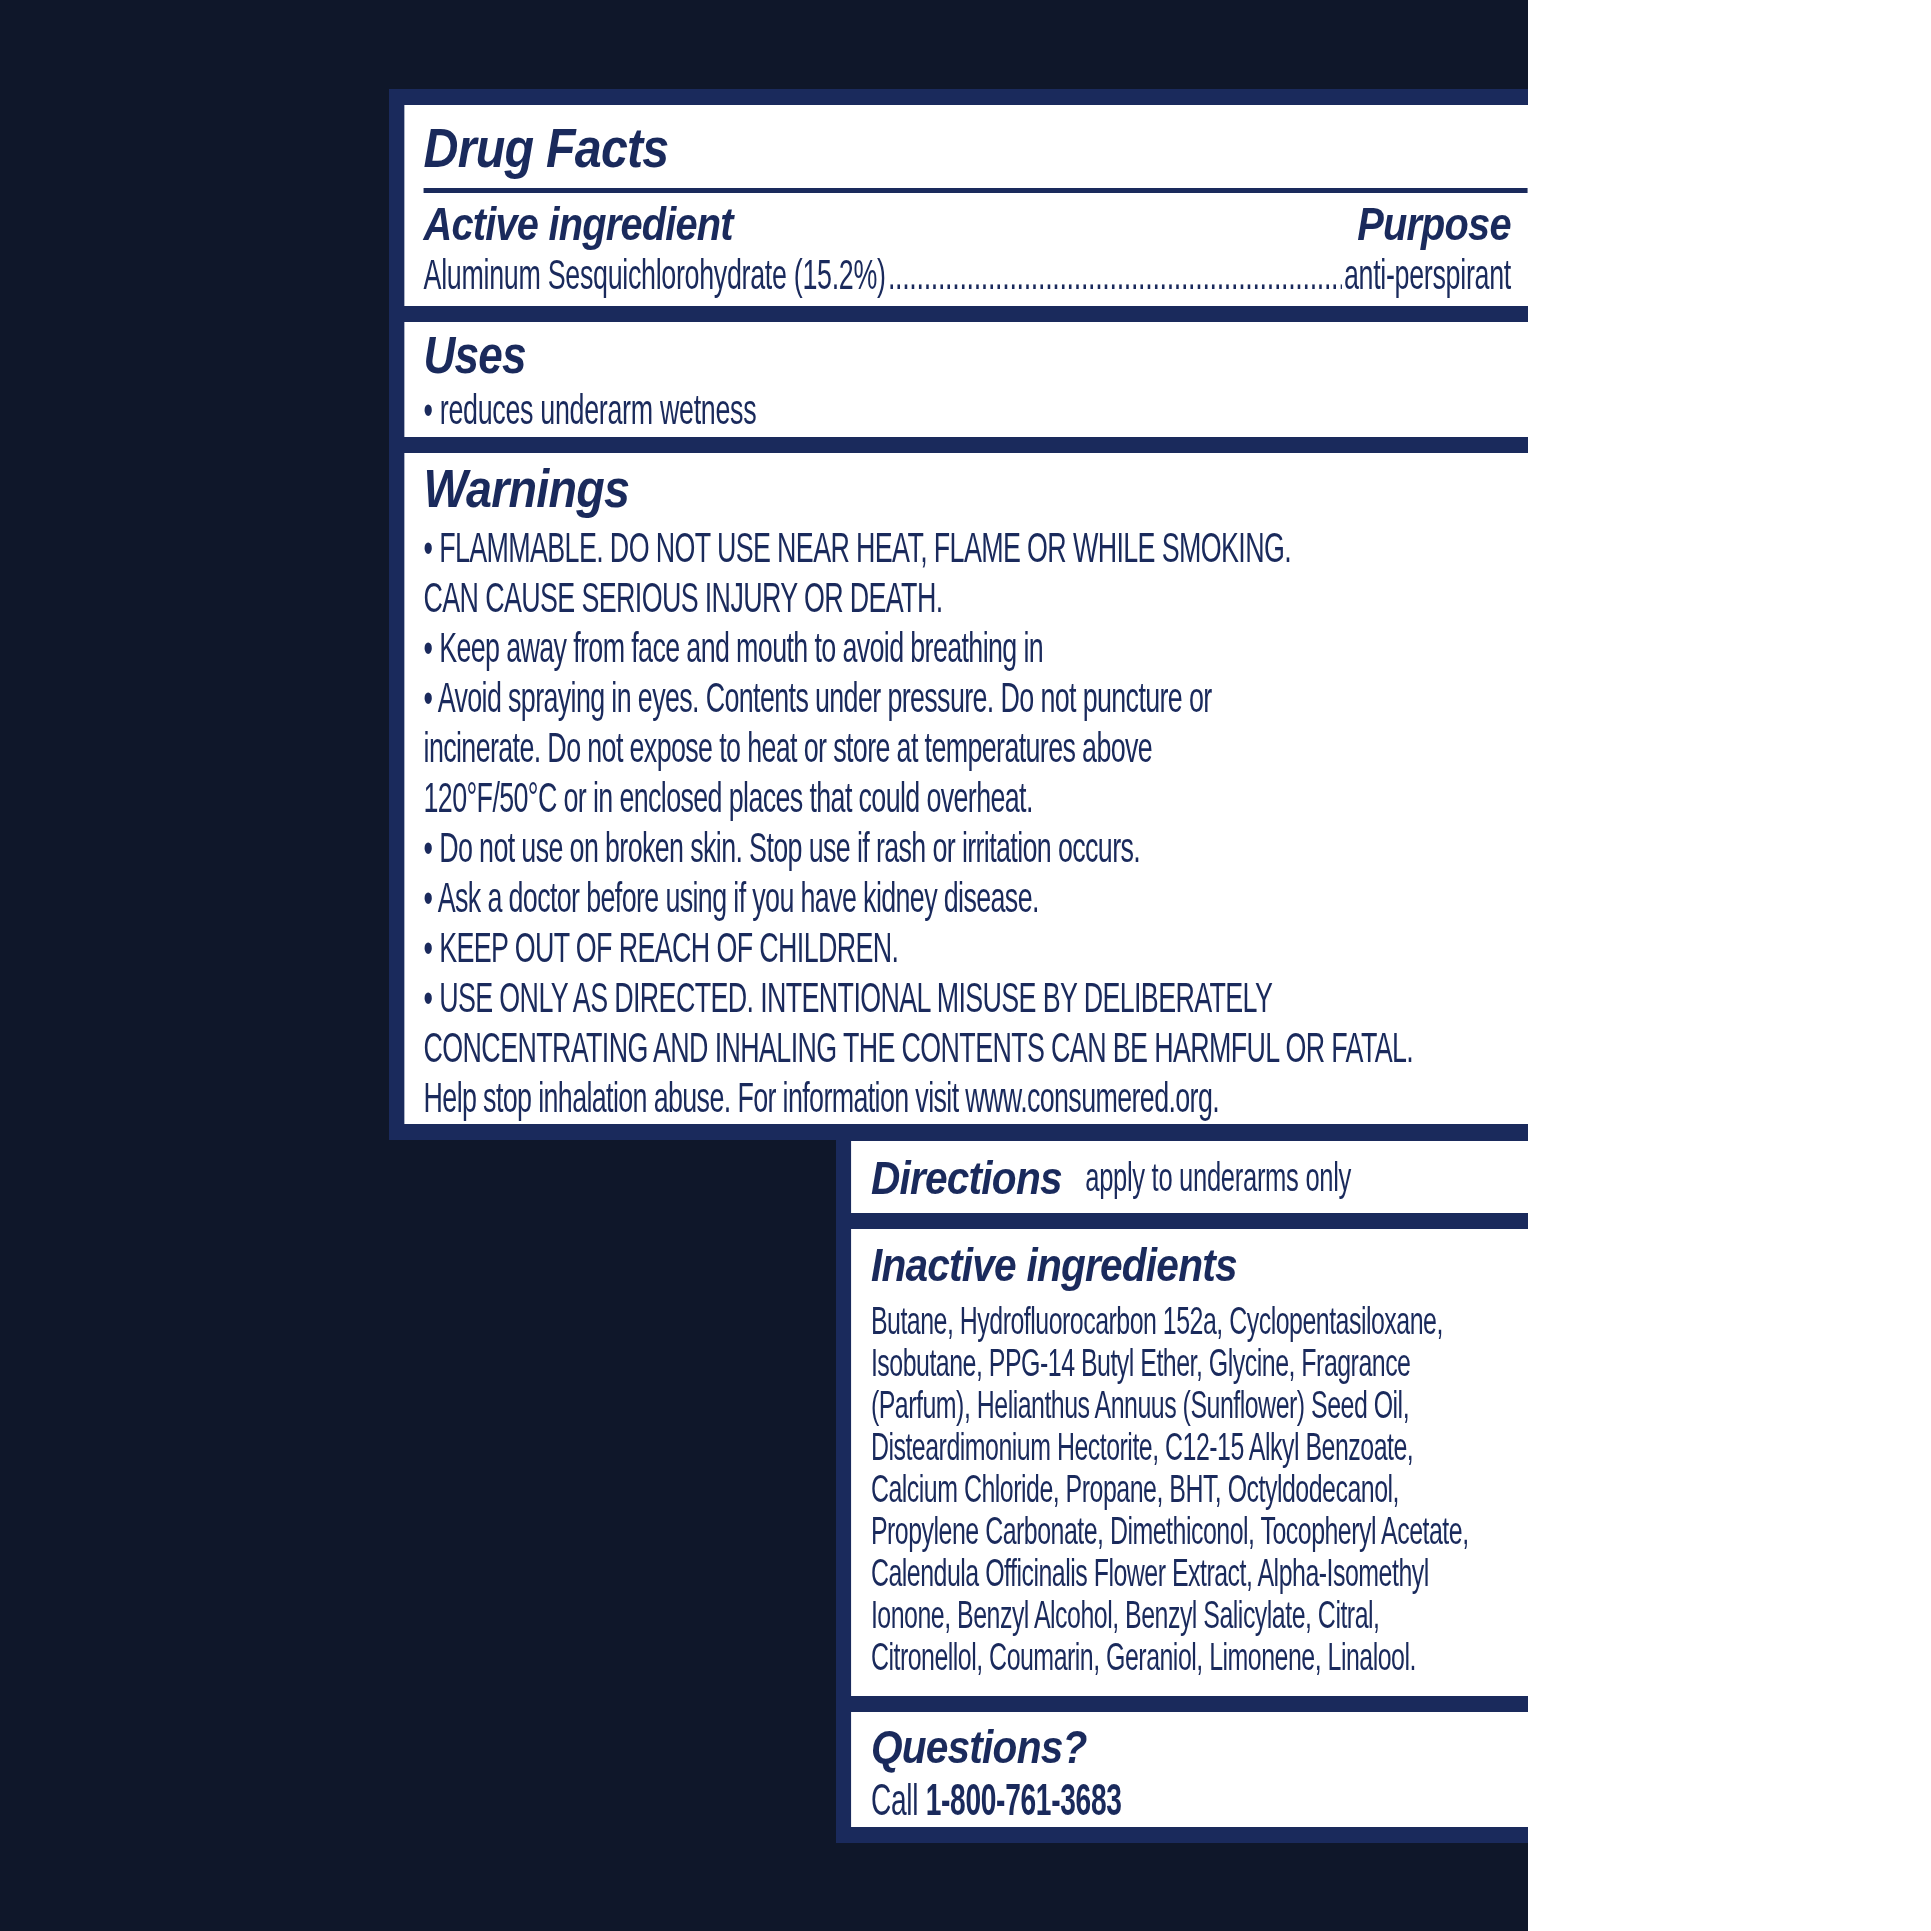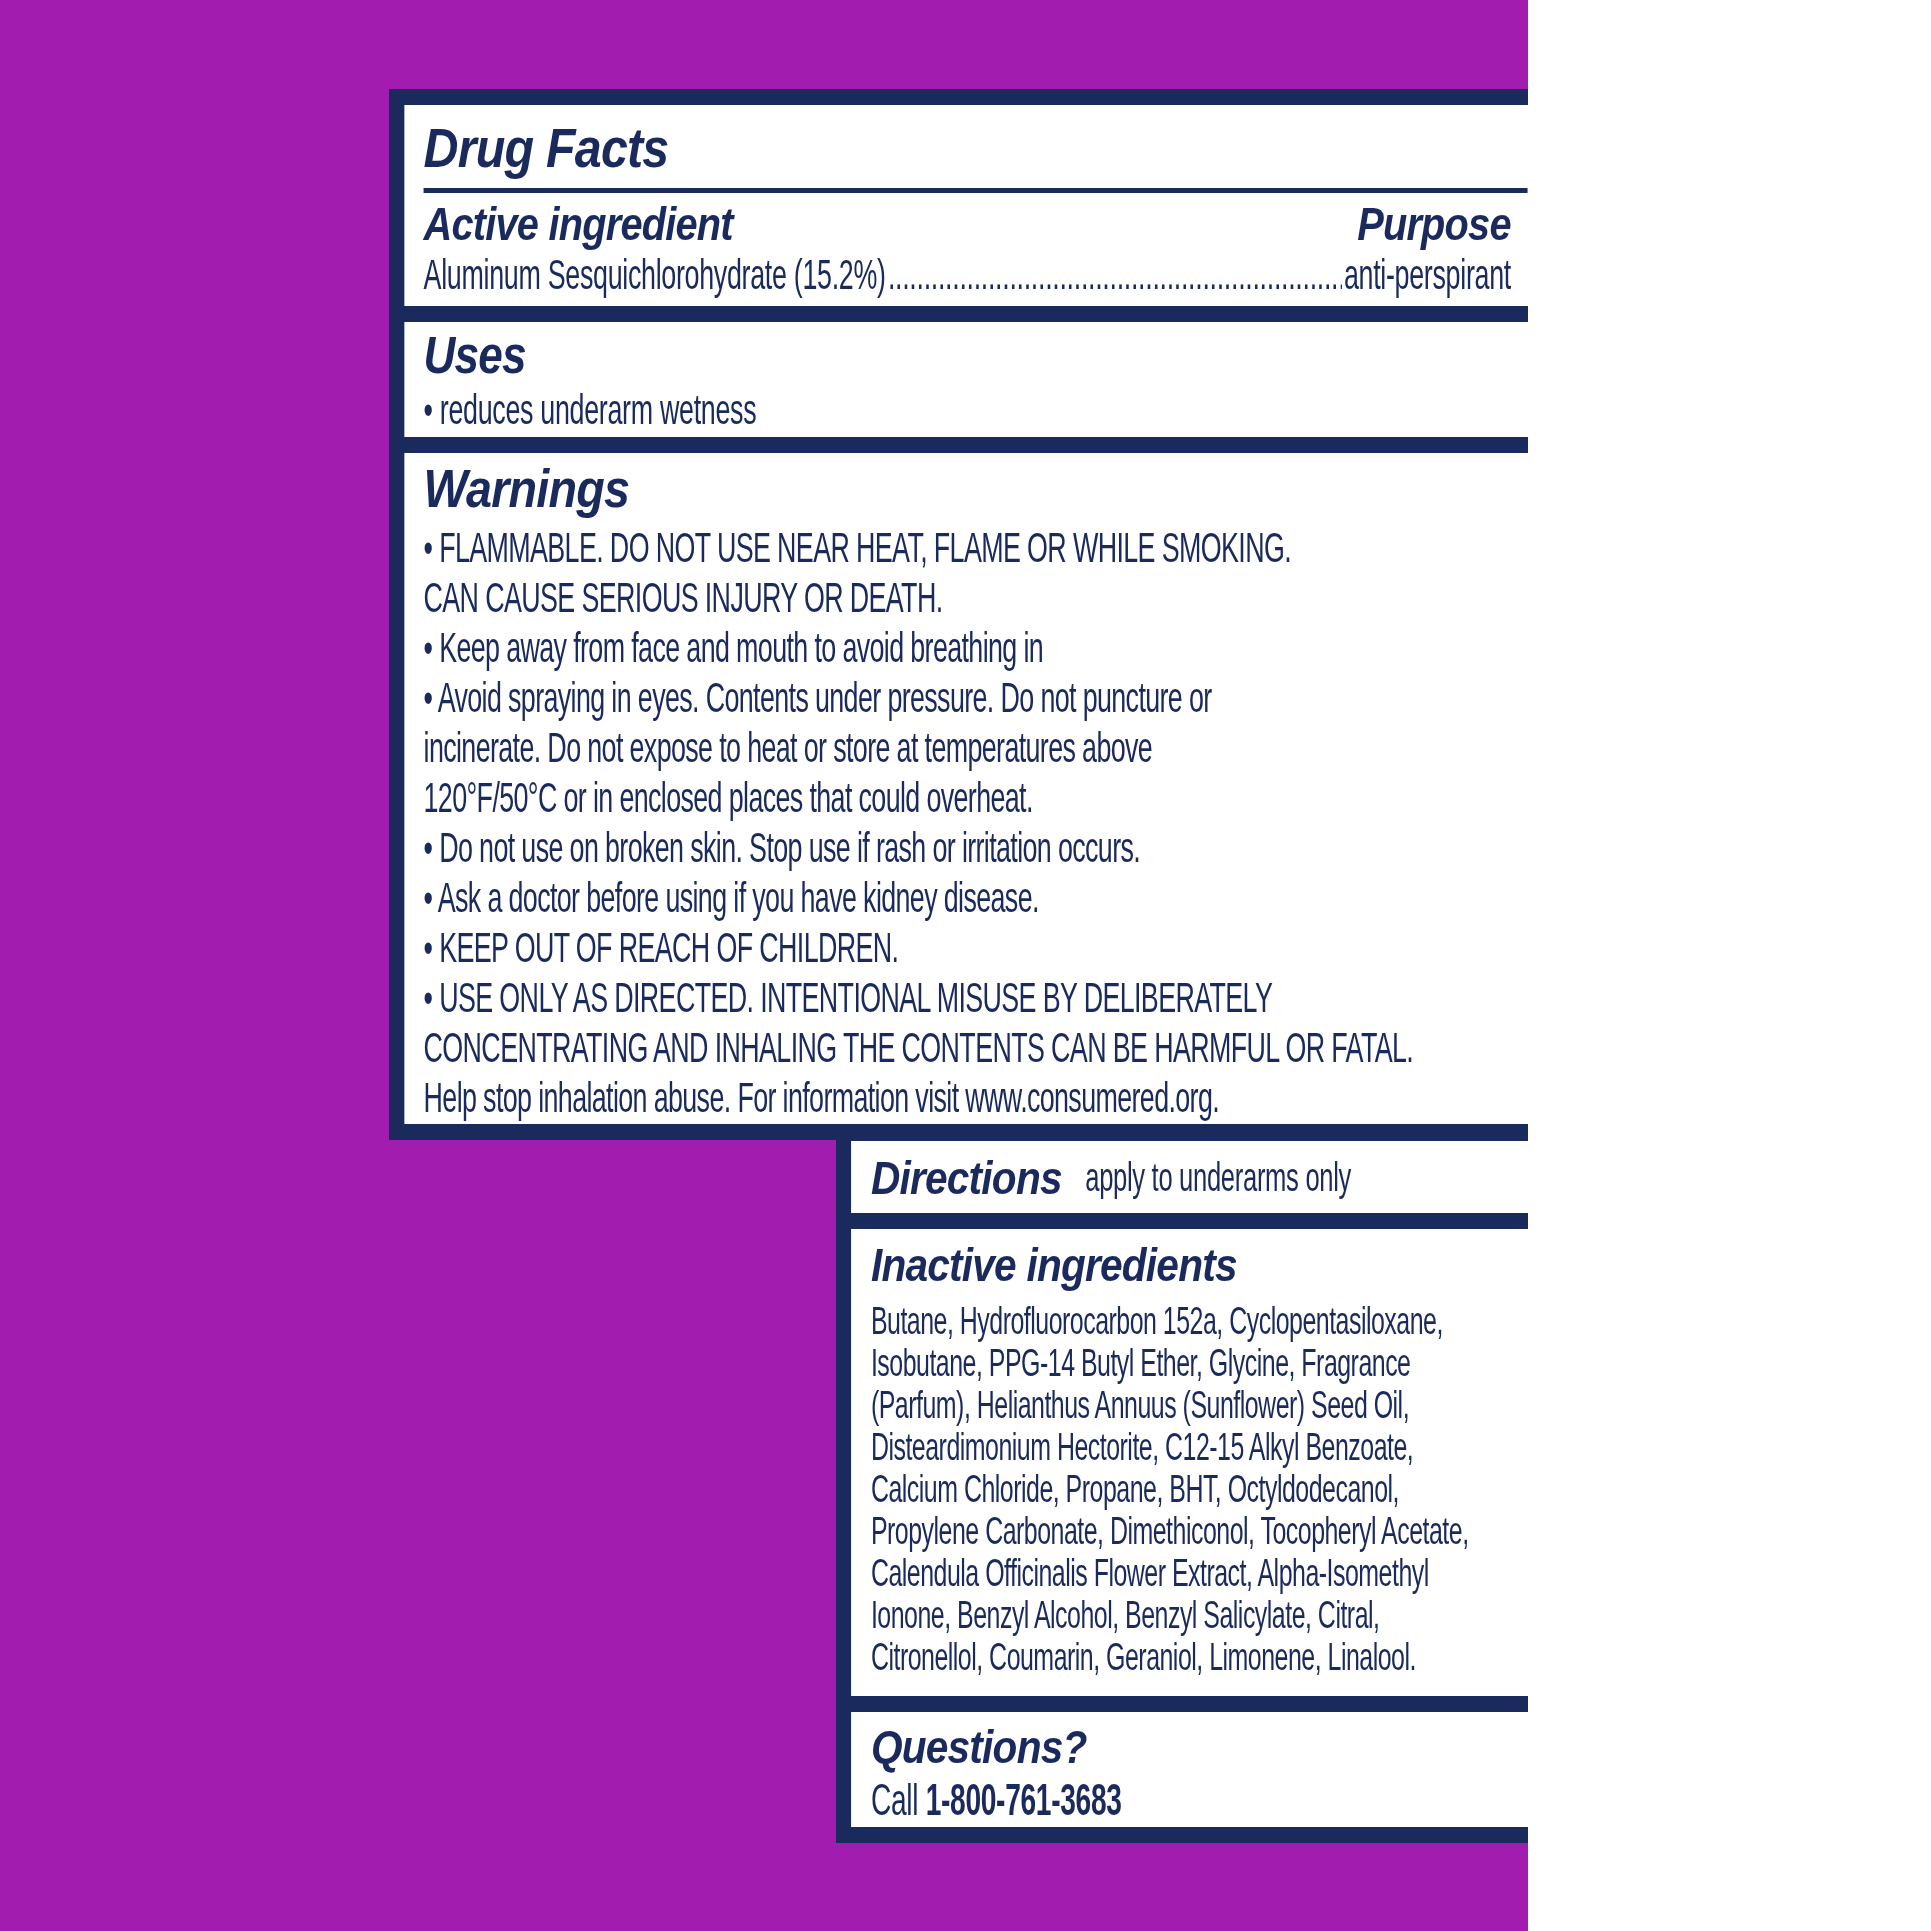--- a/index.html
+++ b/index.html
@@ -1,21 +1,21 @@
 <!DOCTYPE html>
 <html style="--navy: #1a2a5c;font-size:14px"><head>
 <meta charset="utf-8">
 <style>
   :root { --navy: #1a2a5c; }
   html, body { margin: 0; padding: 0; background: #ffffff; }
   .canvas {
     position: relative;
     width: 1528px;
     height: 1931px;
-    background: #a21caf;
+    background: #0f172a;
     overflow: hidden;
     font-family: "Liberation Sans", "DejaVu Sans", sans-serif;
     color: var(--navy);
   }
   .label {
     position: absolute;
     left: 389px;
     top: 89px;
     width: 1807px;
     transform: scaleX(0.64);

